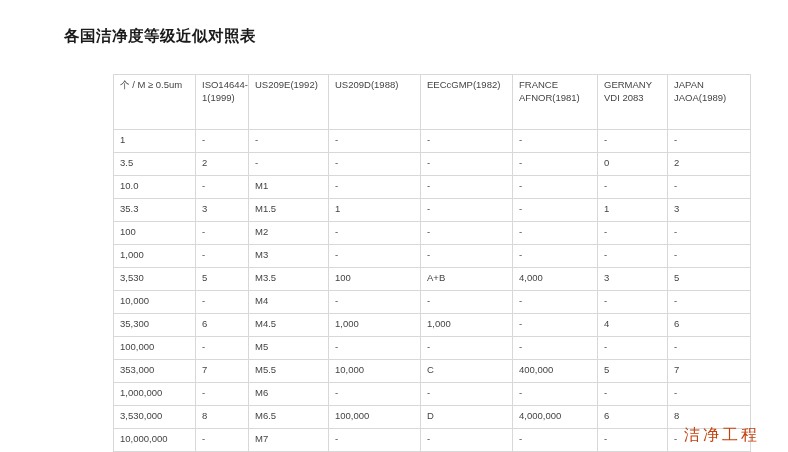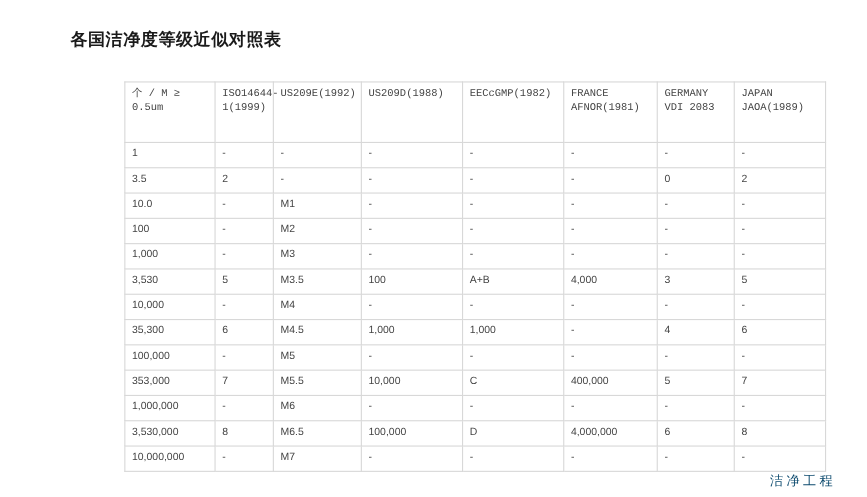--- a/index.html
+++ b/index.html
@@ -49,41 +49,40 @@
     vertical-align: top;
     text-align: left;
     font-weight: normal;
     line-height: 1.35;
     height: 14px;
   }
   table.cleanroom thead th {
     height: 46px;
     vertical-align: top;
     color: #444444;
-    font-family: Liberation Mono, monospace;
   }
   
   col.c0 { width: 82px; }
   col.c1 { width: 53px; }
   col.c2 { width: 80px; }
   col.c3 { width: 92px; }
   col.c4 { width: 92px; }
   col.c5 { width: 85px; }
   col.c6 { width: 70px; }
   col.c7 { width: 83px; }
 
   .row-tall td {
     height: 22px;
   }
   .watermark {
     position: absolute;
     right: 28px;
     bottom: 6px;
-    font-size: 12px;
-    color: #0c4a6e;
+    font-size: 16px;
+    color: #c2410c;
     letter-spacing: 3px;
     user-select: none;
   }
 </style>
 </head>
 <body>
 
 <div class="page">
 
   <div class="page-title">各国洁净度等级近似对照表</div>
@@ -137,20 +136,30 @@
             <td>10.0</td>
             <td>-</td>
             <td>M1</td>
             <td>-</td>
             <td>-</td>
             <td>-</td>
             <td>-</td>
             <td>-</td>
           </tr>
           <tr>
+            <td>35.3</td>
+            <td>3</td>
+            <td>M1.5</td>
+            <td>1</td>
+            <td>-</td>
+            <td>-</td>
+            <td>1</td>
+            <td>3</td>
+          </tr>
+          <tr>
             <td>100</td>
             <td>-</td>
             <td>M2</td>
             <td>-</td>
             <td>-</td>
             <td>-</td>
             <td>-</td>
             <td>-</td>
           </tr>
           <tr>

